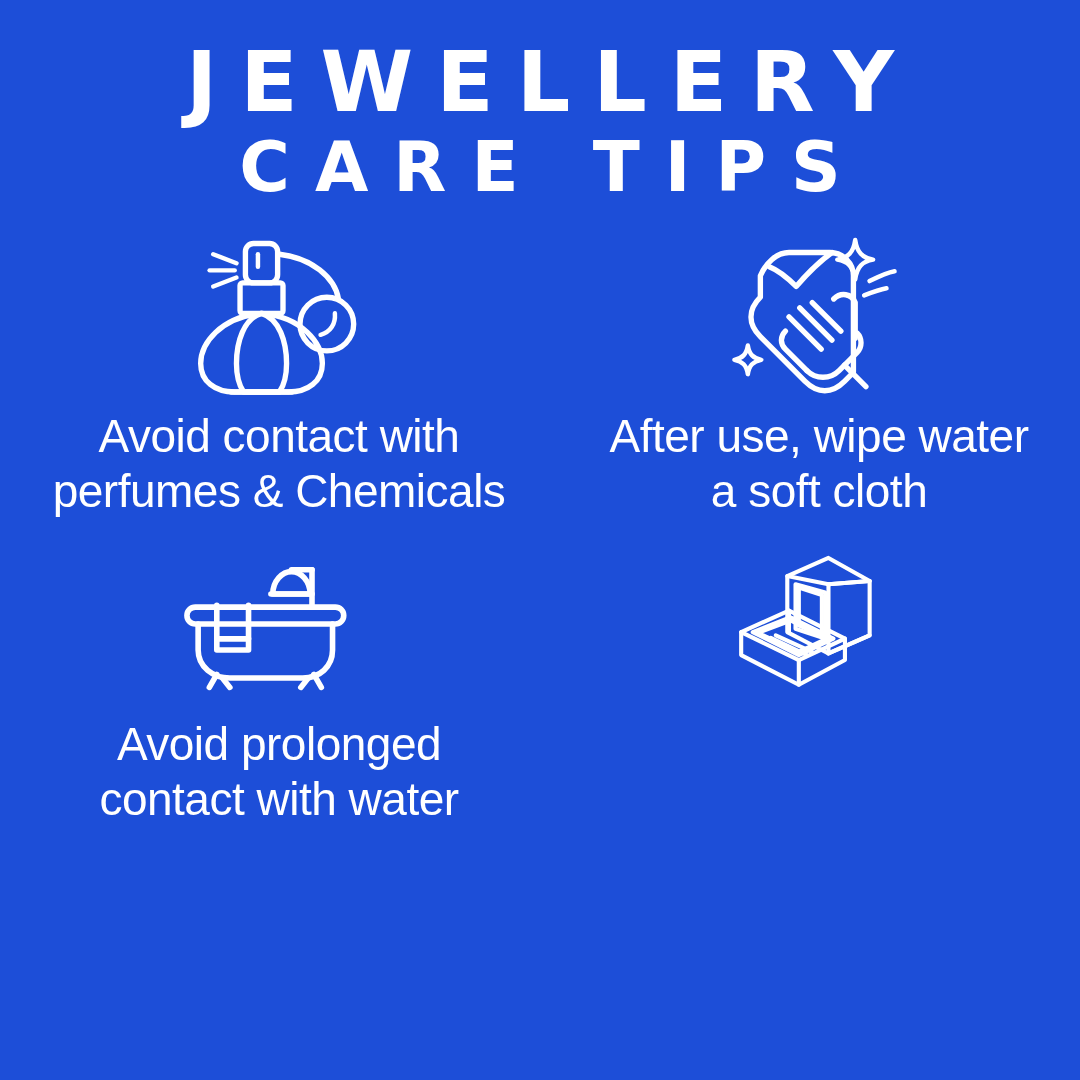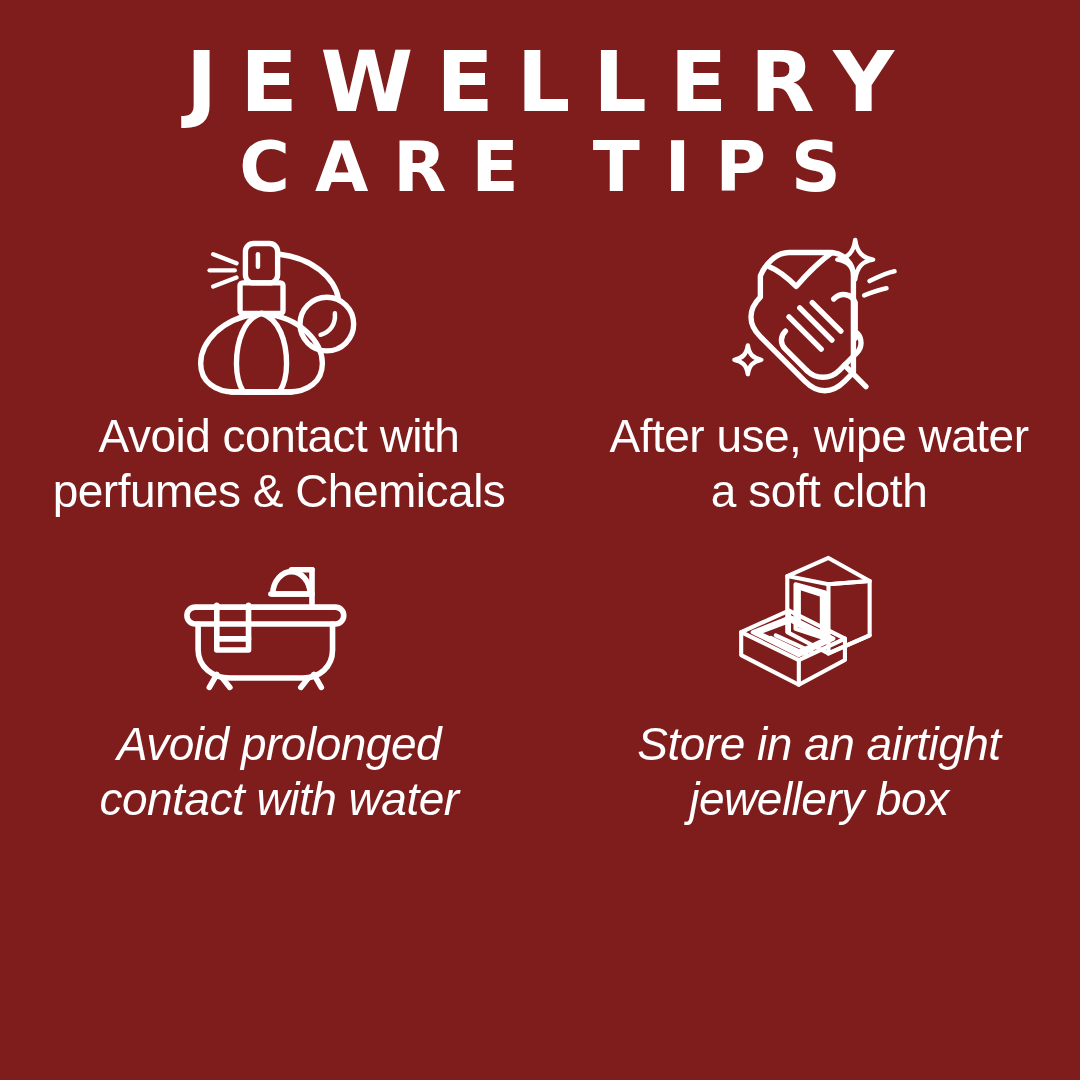--- a/index.html
+++ b/index.html
@@ -60,21 +60,21 @@
     align-items: start;
     justify-items: center;
   }
   .tip-cell {
     width: 540px;
     height: 300px;
     display: flex;
     flex-direction: column;
     align-items: center;
   }
-  .tip-cell.row2 { padding-top: 22px; font-style: italic; }
+  .tip-cell.row2 { padding-top: 22px; }
 
   .tip-icon {
     display: block;
     height: 170px;
   }
   .tip-cell.row2 .tip-icon { height: 140px; }
 
   .tip-caption {
     margin-top: 8px;
     color: #FFFFFF;
@@ -90,21 +90,21 @@
   }
   .tip-cell.row2 .tip-caption { margin-top: 24px; }
 
   
   .ico { fill: none; stroke: #FFFFFF; stroke-width: 6; stroke-linecap: round; stroke-linejoin: round; }
   .ico-thin { fill: none; stroke: #FFFFFF; stroke-width: 5; stroke-linecap: round; stroke-linejoin: round; }
 </style>
 </head>
 <body style="background: rgb(154, 33, 240);">
 
-<div id="poster" style="background: #7f1d1d;">
+<div id="poster" style="background: #1d4ed8;">
 
   <div class="title-block">
     <div class="title-line line1">JEWELLERY</div>
     <div class="title-line line2">CARE TIPS</div>
   </div>
 
   <div class="tips-grid">
 
     <div class="tip-cell">
       <svg class="tip-icon" viewBox="0 0 200 190" aria-hidden="true">
@@ -208,18 +208,16 @@
 
           <path d="M30 96 L76 78 L128 104 L86 124 Z"></path>
           <path d="M36 97 L76 82 L120 104 L86 120 Z"></path>
 
           <path d="M52 103 L96 124"></path>
           <path d="M58 100 L102 120"></path>
 
           <path d="M74 70 L74 96"></path>
         </g>
       </svg>
-      <div class="tip-caption">Store in an airtight
-jewellery box</div>
     </div>
 
   </div>
 </div>
 
 </body></html>

